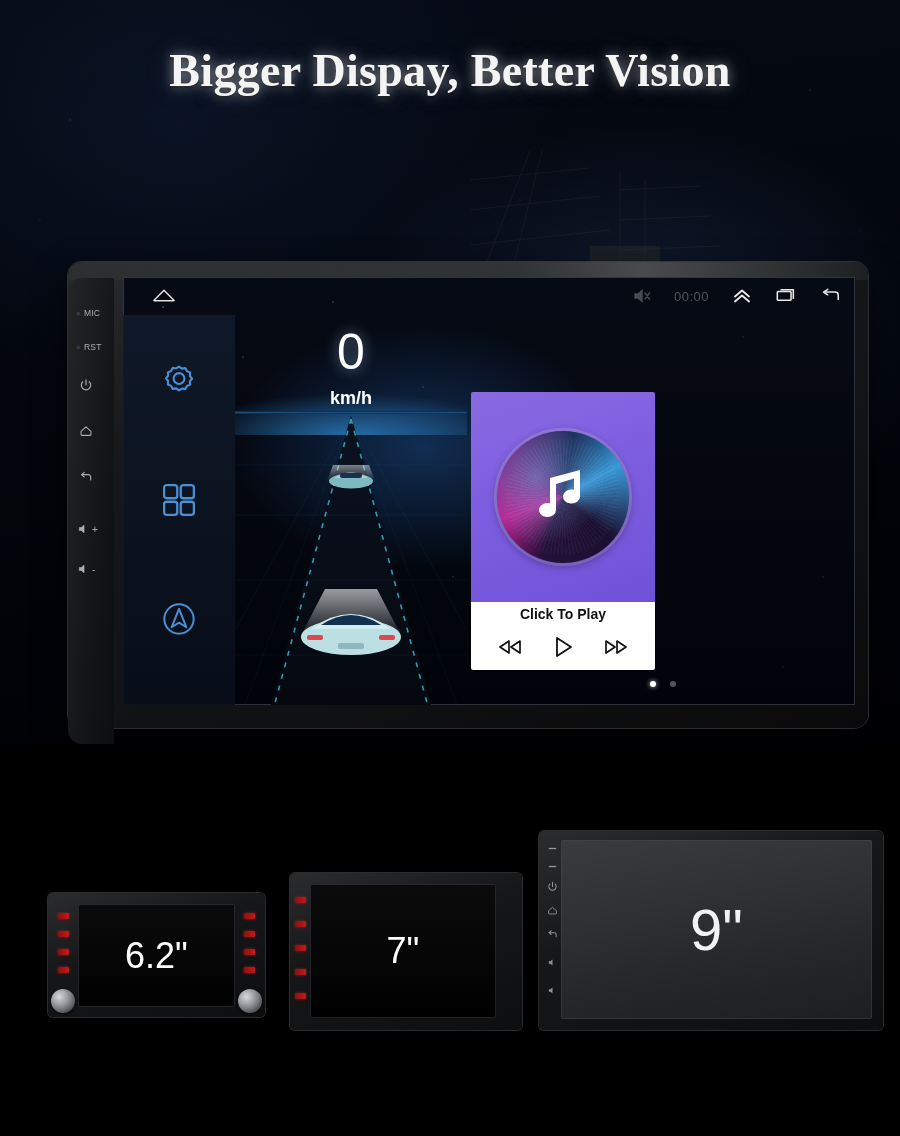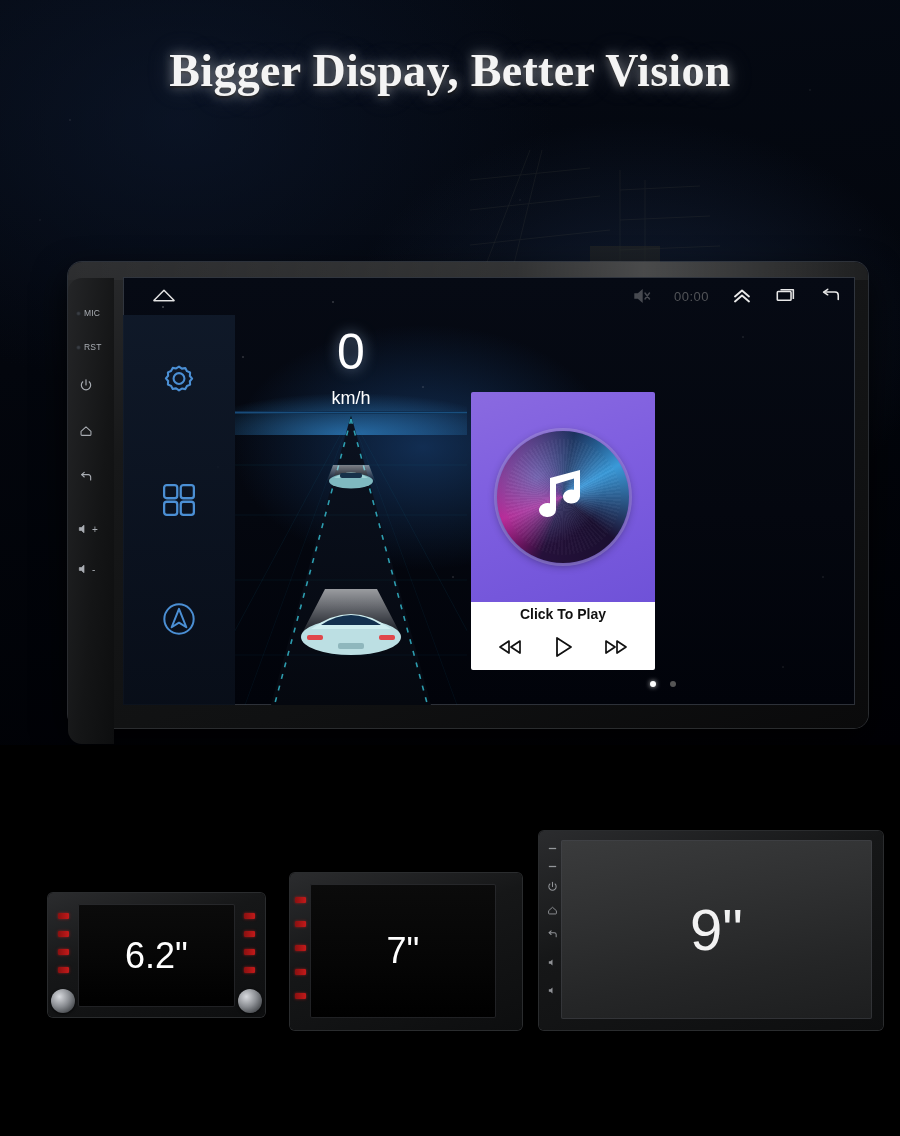--- a/index.html
+++ b/index.html
@@ -135,21 +135,21 @@
 
   
   .scene{ position:absolute; left:112px; top:38px; width:232px; height:390px; overflow:hidden; }
   .speed-num{
     position:absolute; left:0; top:12px; width:232px; text-align:center;
     font-size:50px; font-weight:300; line-height:1; color:#fff;
     text-shadow:0 0 14px rgba(180,215,255,.6);
   }
   .speed-unit{
     position:absolute; left:0; top:73px; width:232px; text-align:center;
-    font-size:18px; color:#fff; font-weight:400;
+    font-size:18px; color:#fff; font-weight:700;
   }
 
   
   .card{ position:absolute; top:115px; width:184px; height:278px; overflow:hidden; border-radius:2px; }
   .card-music{ left:348px;padding-left:44px; }
   .card-bt   { left:548px; }
 
   .music-top{
     position:absolute; left:0; top:0; width:184px; height:210px;
     background:linear-gradient(160deg,#8a6ae0 0%, #7f5fe0 40%, #6f52d8 100%);

